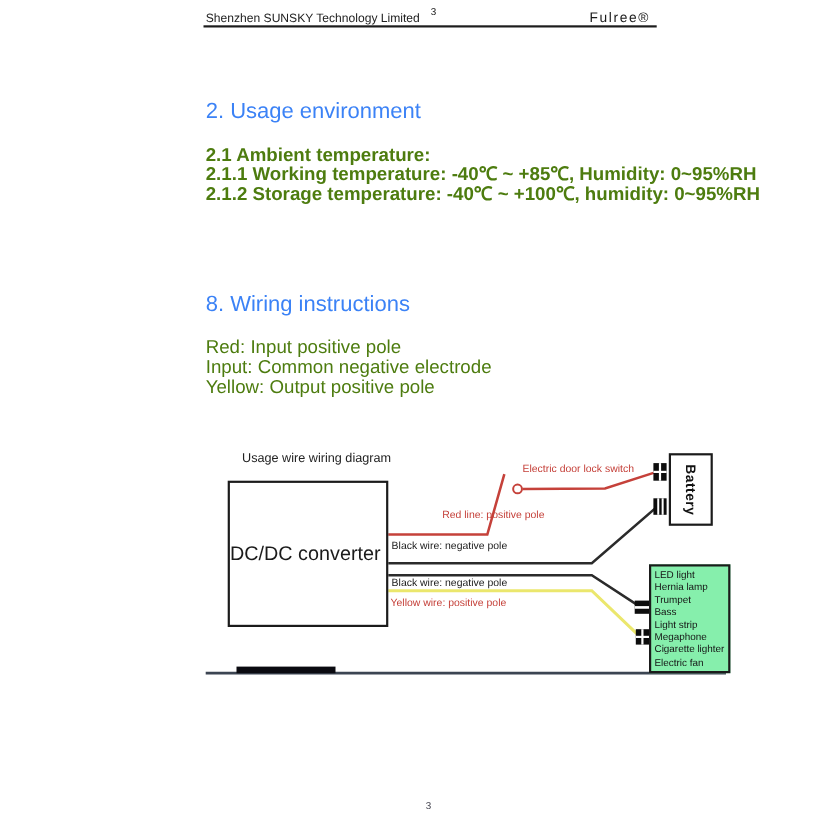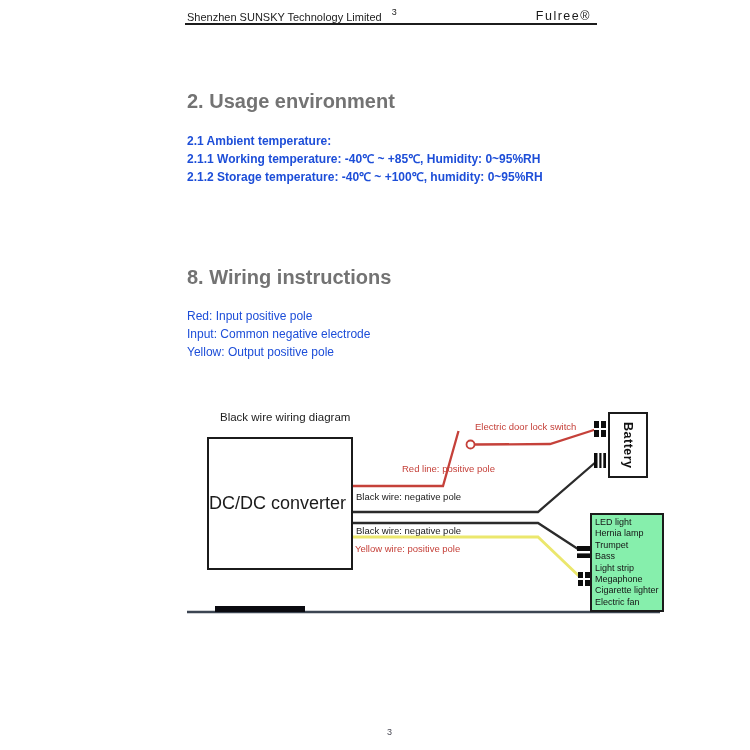--- a/index.html
+++ b/index.html
@@ -10,22 +10,22 @@
   
   .header{
     position:absolute;left:153px;top:4px;width:412px;height:19px;
     border-bottom:2px solid #1c1c1c;
     display:flex;justify-content:space-between;align-items:flex-end;
   }
   .company{font-size:11px;color:#222;padding-left:2px;}
   .header-sup{font-size:9px;vertical-align:6px;margin-left:10px;color:#222;}
   .brand{font-size:12.5px;letter-spacing:1.5px;color:#1a1a1a;padding-right:6px;}
   
-  .h-big{position:absolute;left:155px;font-size:20px;font-weight:bold;color:#737373;white-space:nowrap;}
-  .sec-lines{position:absolute;left:155px;font-size:12px;line-height:18px;white-space:nowrap;color:#1d4ed8;}
+  .h-big{position:absolute;left:155px;font-size:20px;font-weight:normal;color:#3b82f6;white-space:nowrap;}
+  .sec-lines{position:absolute;left:155px;font-size:17px;line-height:18px;white-space:nowrap;color:#4d7c0f;}
   .bold{font-weight:bold;}
   
   .diagram-caption{position:absolute;left:188px;top:411px;font-size:11.5px;color:#222;}
   .converter-box{
     position:absolute;left:175px;top:437px;width:142px;height:129px;
     border:2px solid #1b1b1b;display:flex;align-items:center;justify-content:flex-start;
     font-size:18px;color:#1b1b1b;background:#fff;
   }
   .battery-box{
     position:absolute;left:576px;top:412px;width:36px;height:62px;
@@ -66,21 +66,21 @@
     <div>2.1.2 Storage temperature: -40℃ ~ +100℃, humidity: 0~95%RH</div>
   </div>
 
   <div class="h-big" style="top:266px;">8. Wiring instructions</div>
   <div class="sec-lines" style="top:307px;">
     <div>Red: Input positive pole</div>
     <div>Input: Common negative electrode</div>
     <div>Yellow: Output positive pole</div>
   </div>
 
-  <div class="diagram-caption">Black wire wiring diagram</div>
+  <div class="diagram-caption">Usage wire wiring diagram</div>
 
   <svg class="svg-layer" width="750" height="750" viewBox="0 0 750 750">
 
     <polyline points="317,486 411,486 426.5,431" fill="none" stroke="#c5413a" stroke-width="2.3"></polyline>
 
     <circle cx="438.5" cy="444.5" r="4" fill="#ffffff" stroke="#c5413a" stroke-width="1.8"></circle>
 
     <polyline points="443,444.5 518,444 565,429" fill="none" stroke="#c5413a" stroke-width="2.3"></polyline>
 
     <polyline points="317,512 506,512 565,461" fill="none" stroke="#2b2b2b" stroke-width="2.3"></polyline>

